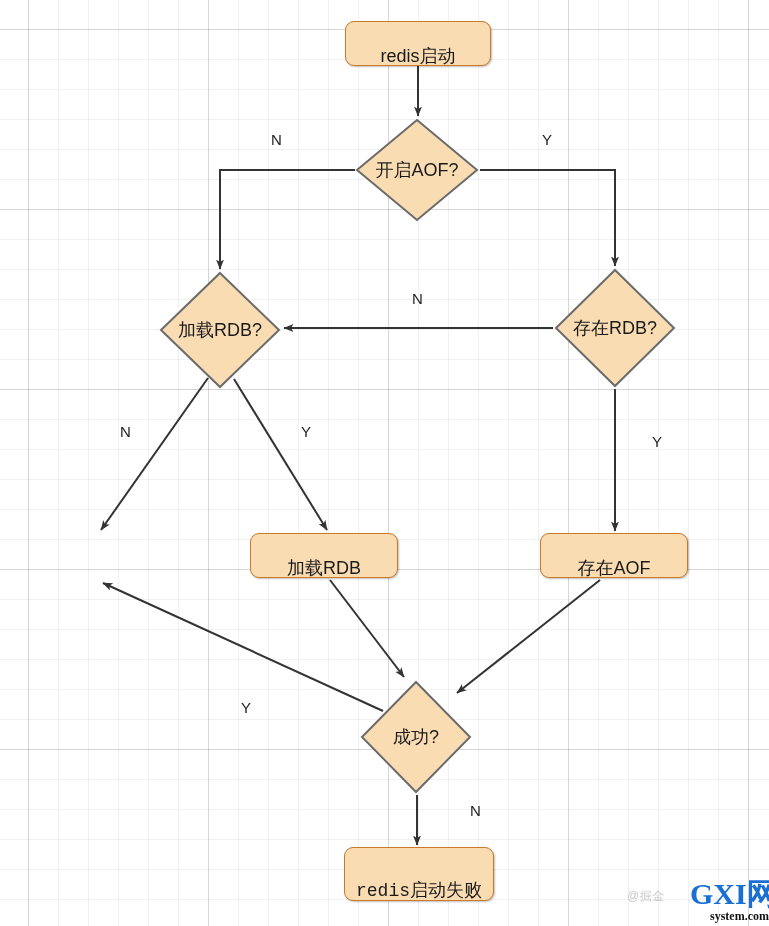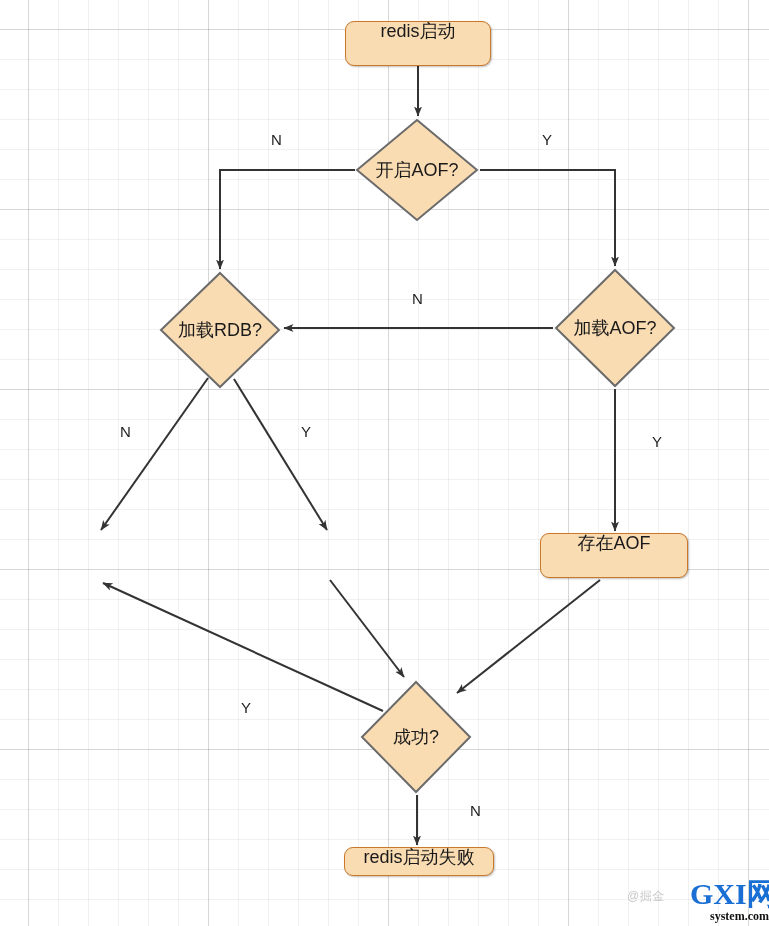--- a/index.html
+++ b/index.html
@@ -33,21 +33,21 @@
   #edges {
     position: absolute;
     left: 0; top: 0;
     width: 769px;
     height: 926px;
   }
   .node {
     position: absolute;
     box-sizing: border-box;
     display: flex;
-    align-items: flex-start;
+    align-items: flex-end;
     justify-content: center;
     color: #1a1a1a;
     font-size: 18px;
     line-height: 1;
     white-space: nowrap;
   }
   .box {
     background: #fadcb3;
     border: 1.4px solid #c8792a;
     border-radius: 9px;
@@ -151,37 +151,40 @@
     <svg class="diamond-shape" viewBox="0 0 122 118" preserveAspectRatio="none">
       <polygon points="61,2 120,59 61,116 2,59" fill="#fadcb3" stroke="#6b6b6b" stroke-width="2"></polygon>
     </svg>
     <div class="diamond-label">加载RDB?</div>
   </div>
 
   <div class="diamond-wrap" style="left:554px; top:268px; width:122px; height:120px;">
     <svg class="diamond-shape" viewBox="0 0 122 120" preserveAspectRatio="none">
       <polygon points="61,2 120,60 61,118 2,60" fill="#fadcb3" stroke="#6b6b6b" stroke-width="2"></polygon>
     </svg>
-    <div class="diamond-label">加载AOF?</div>
-  </div>
-
-
+    <div class="diamond-label">存在RDB?</div>
+  </div>
+
+
+  <div class="node box" style="left:250px; top:533px; width:148px; height:45px;">
+    <span>加载RDB</span>
+  </div>
 
   <div class="node box" style="left:540px; top:533px; width:148px; height:45px;">
     <span>存在AOF</span>
   </div>
 
   <div class="diamond-wrap" style="left:360px; top:680px; width:112px; height:114px;">
     <svg class="diamond-shape" viewBox="0 0 112 114" preserveAspectRatio="none">
       <polygon points="56,2 110,57 56,112 2,57" fill="#fadcb3" stroke="#6b6b6b" stroke-width="2"></polygon>
     </svg>
     <div class="diamond-label">成功?</div>
   </div>
 
-  <div class="node box" style="left:344px; top:847px; width:150px; height:29px;">
+  <div class="node box" style="left:344px; top:847px; width:150px; height:54px;font-family:Liberation Mono, monospace;">
     <span>redis启动失败</span>
   </div>
 
   <div class="edge-label" style="left:271px; top:132px;">N</div>
   <div class="edge-label" style="left:542px; top:132px;">Y</div>
   <div class="edge-label" style="left:412px; top:291px;">N</div>
   <div class="edge-label" style="left:652px; top:434px;">Y</div>
   <div class="edge-label" style="left:120px; top:424px;">N</div>
   <div class="edge-label" style="left:301px; top:424px;">Y</div>
   <div class="edge-label" style="left:241px; top:700px;">Y</div>

